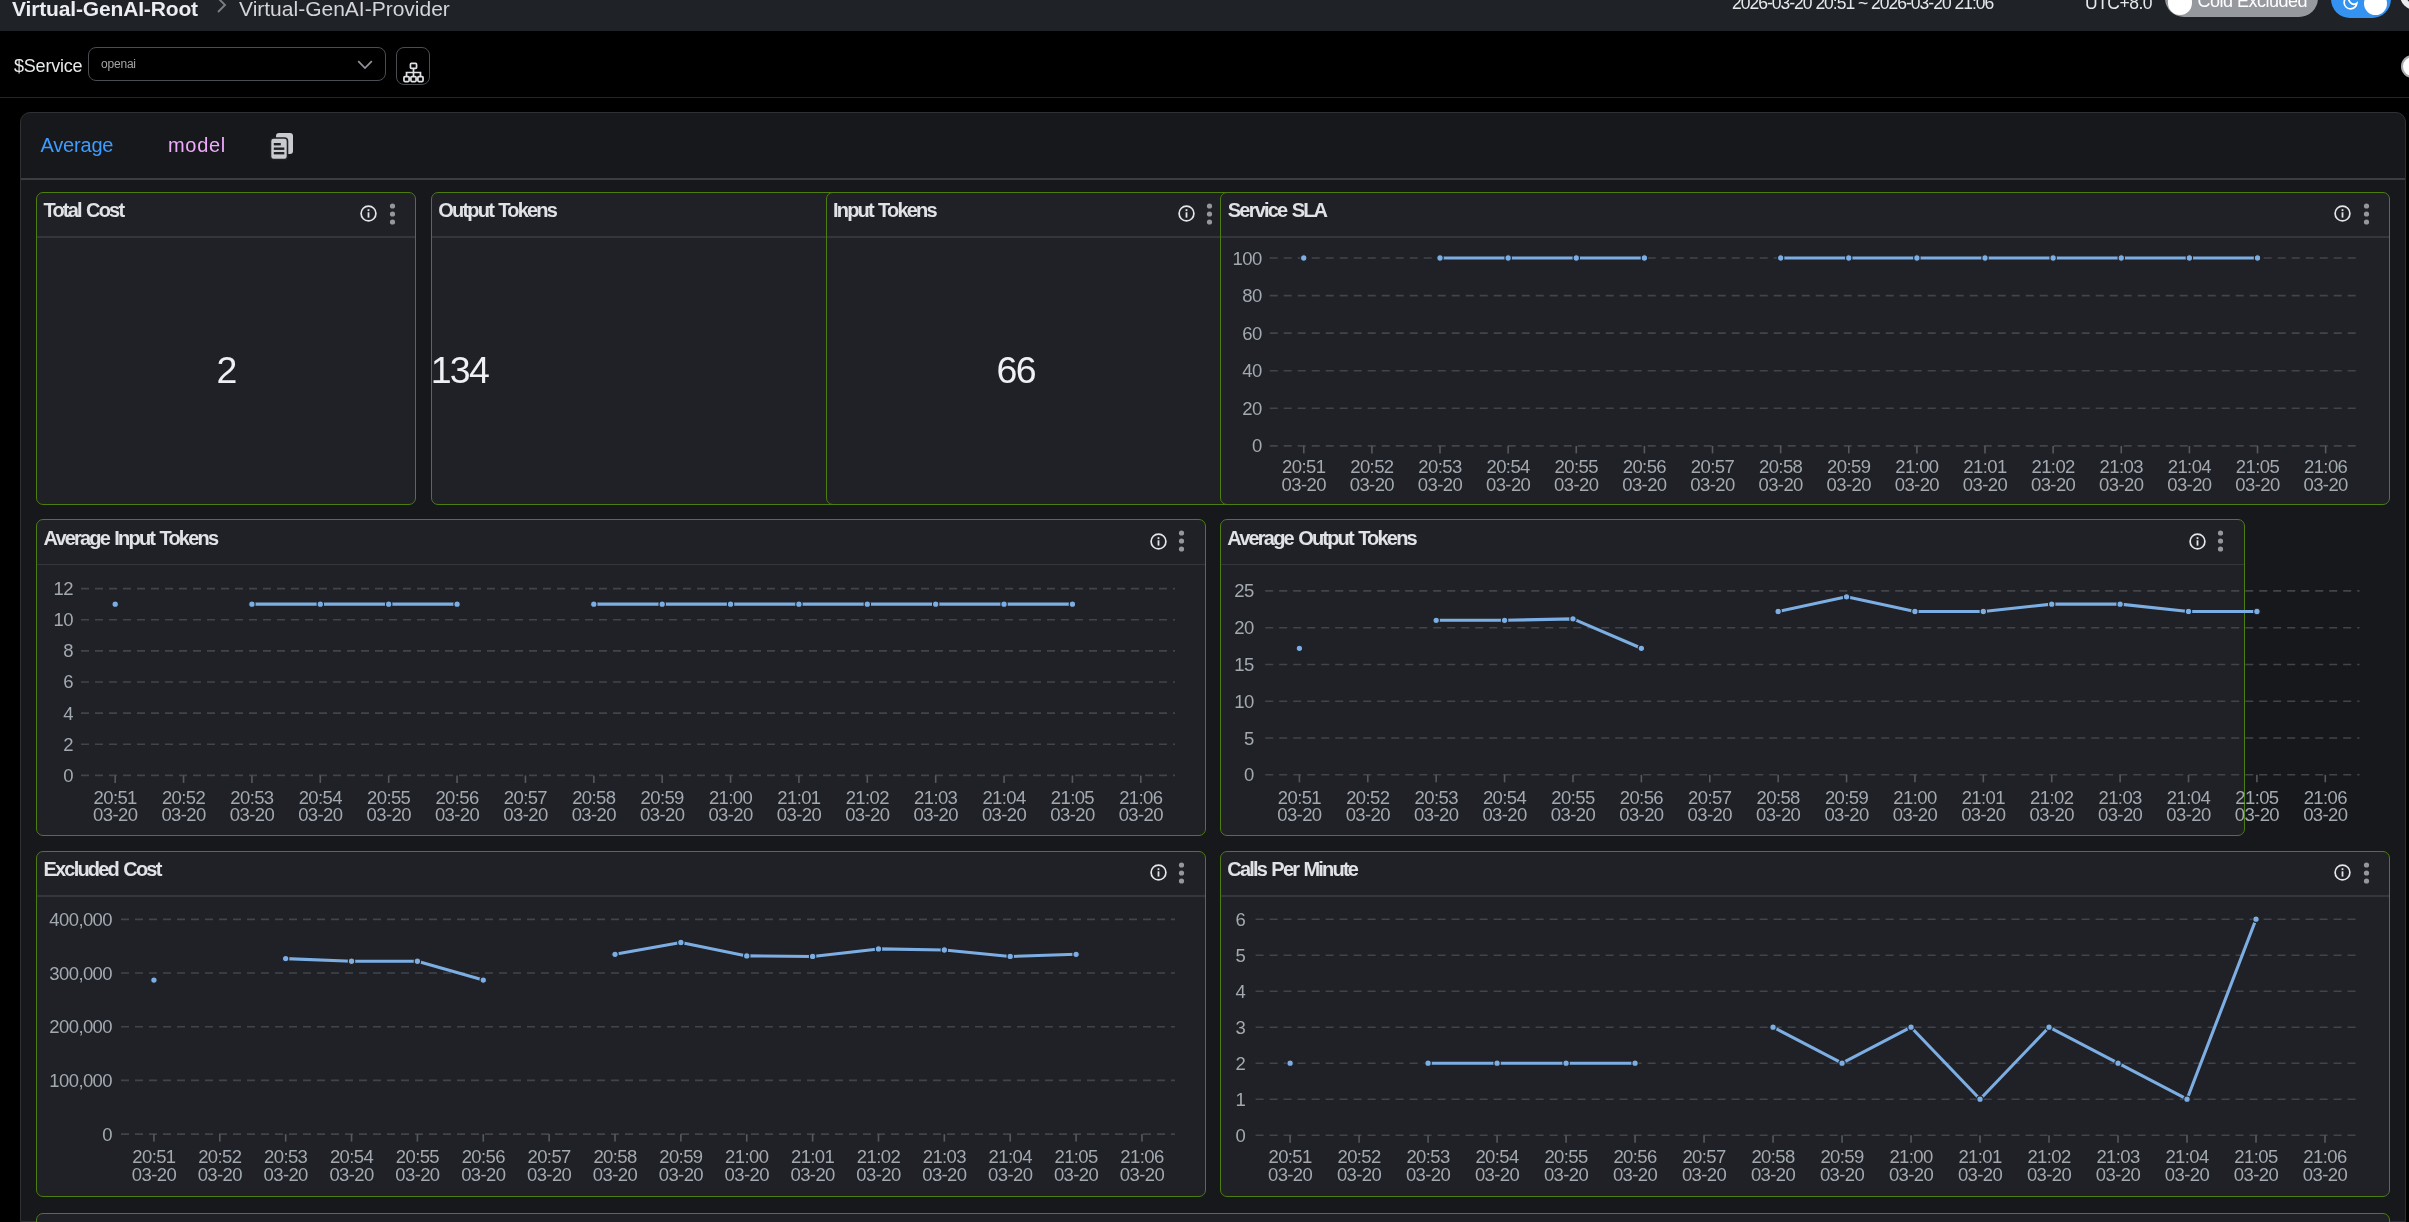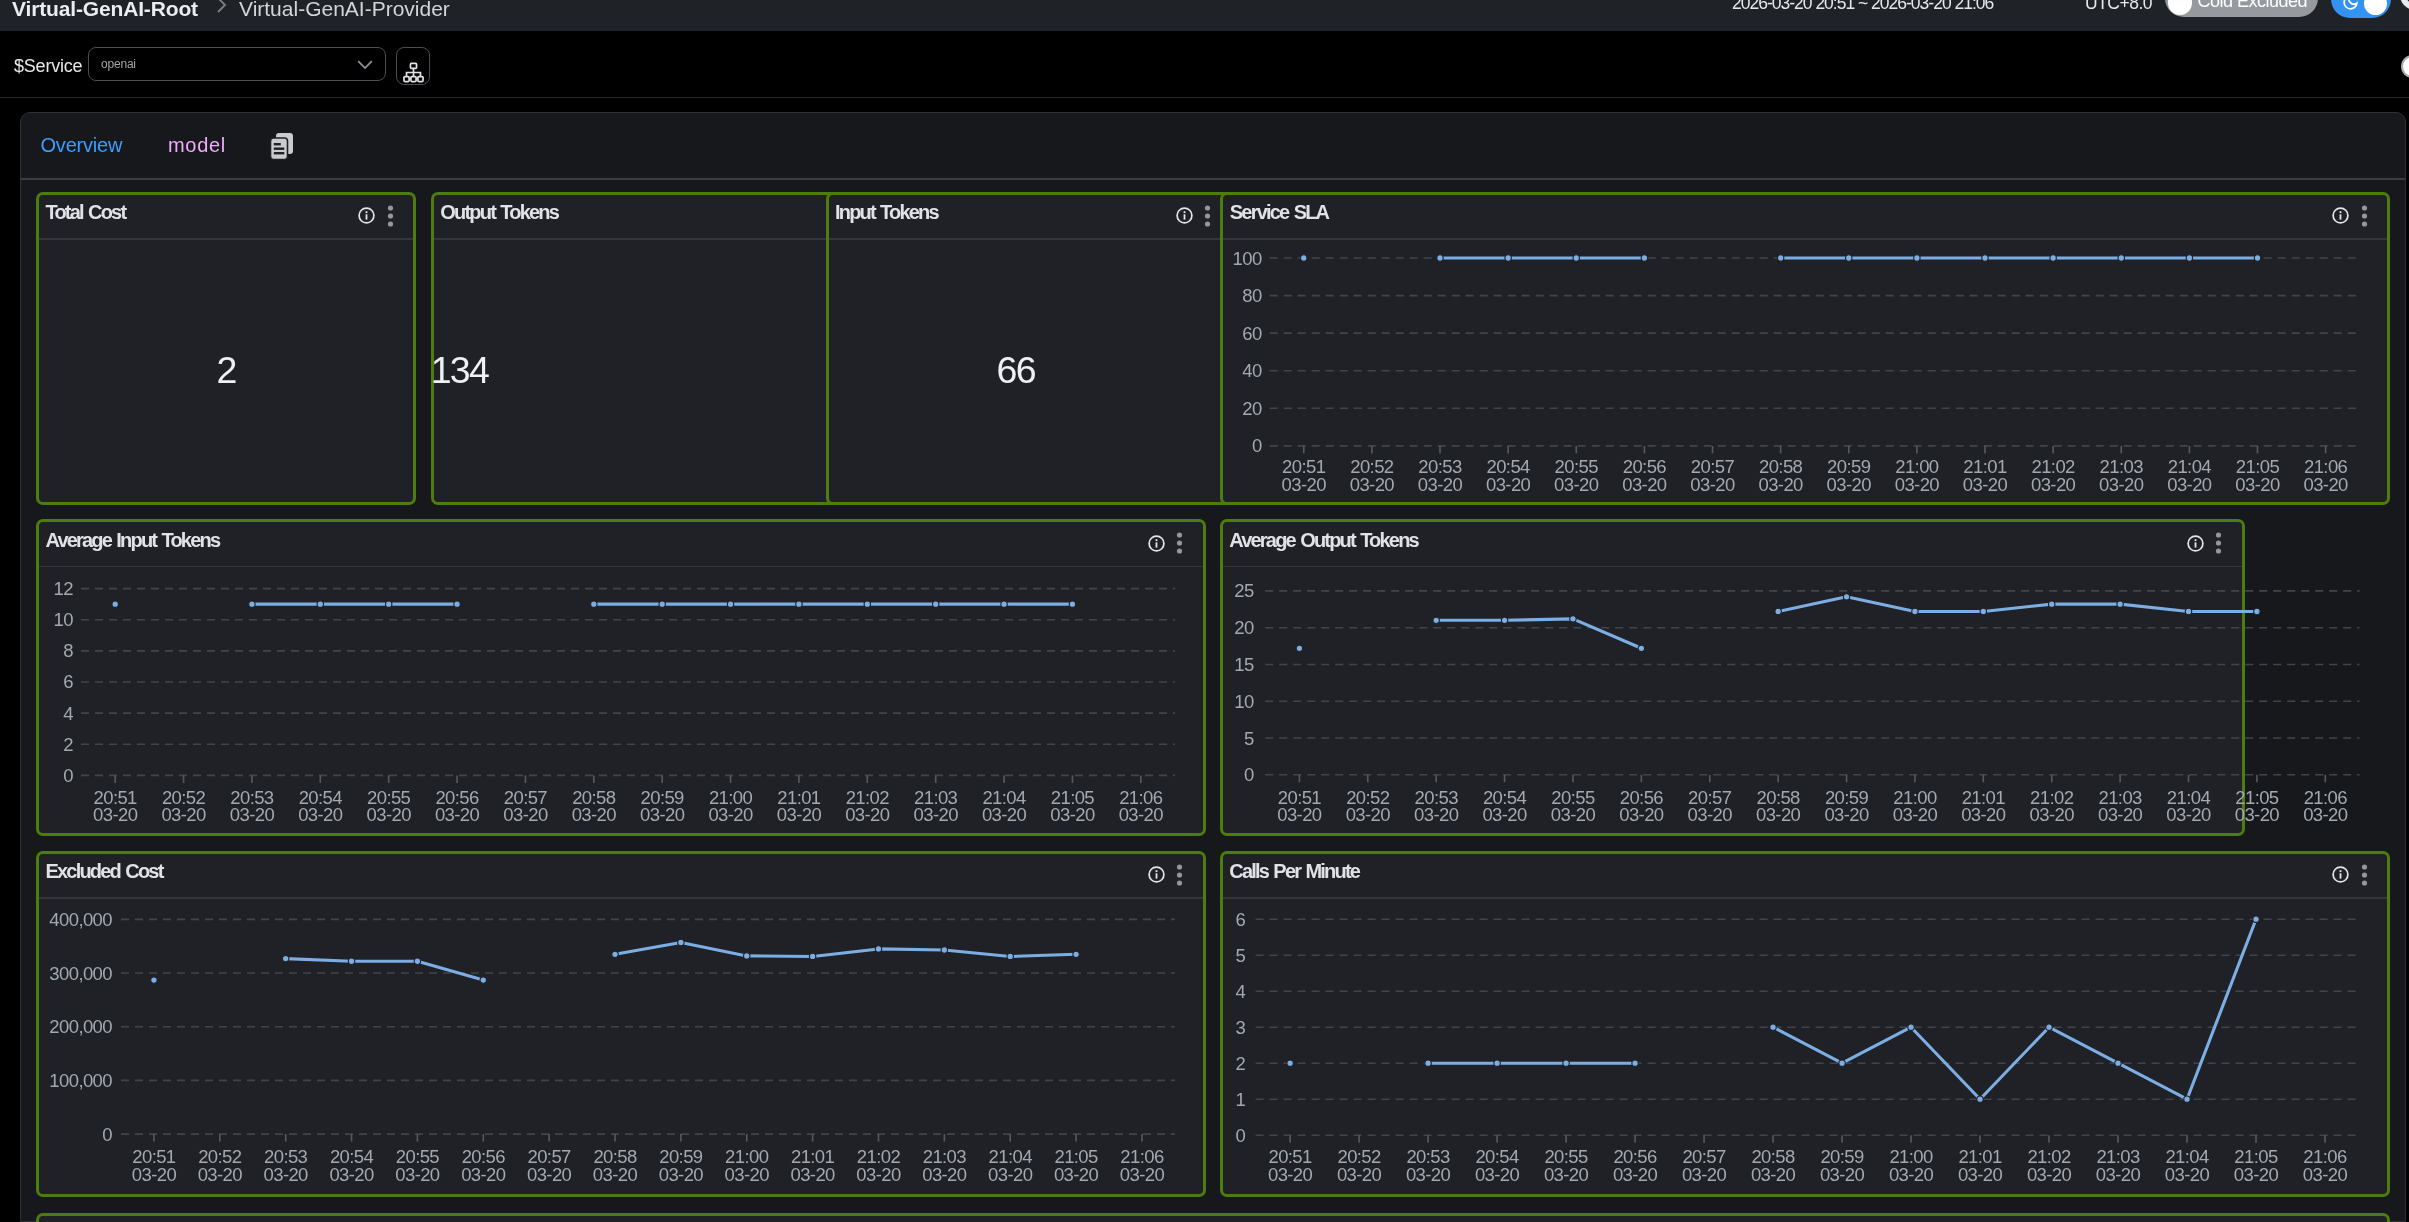--- a/index.html
+++ b/index.html
@@ -1,18 +1,18 @@
 <!DOCTYPE html>
 <html><head><meta charset="utf-8"><style>
 *{margin:0;padding:0;box-sizing:border-box}
 svg text{letter-spacing:-0.6px}
 html,body{width:2409px;height:1222px;background:#000;overflow:hidden;
  font-family:"Liberation Sans",sans-serif;position:relative}
 .abs{position:absolute}
-.card{position:absolute;background:#1f2126;border:3px solid #4d7c0f;border-radius:7px}
+.card{position:absolute;background:#1f2126;border:1px solid #4d7c0f;border-radius:7px}
 .ctitle{position:absolute;left:6.5px;top:6.5px;font-size:20px;font-weight:700;letter-spacing:-1.8px;word-spacing:1.5px;color:#e0e2e6}
 .chr{position:absolute;left:0;right:0;top:43.5px;height:1.5px;background:#33363b}
 .ic{position:absolute}
 </style></head><body>
 <div class="abs" style="left:0;top:0;width:2409px;height:31px;background:#1f2226"></div>
 <div class="abs" style="left:12px;top:-3px;font-size:21px;font-weight:700;letter-spacing:-0.15px;color:#ebedf0">Virtual-GenAI-Root</div>
 <svg class="abs" style="left:214px;top:-3px" width="14" height="16" viewBox="0 0 14 16">
     <path d="M4 1 L11 8 L4 15" fill="none" stroke="#7a7e85" stroke-width="1.9"></path>
   </svg>
 <div class="abs" style="left:239px;top:-3px;font-size:21px;color:#d3d5d9">Virtual-GenAI-Provider</div>
@@ -39,21 +39,21 @@
 <rect x="7.8" y="1" width="6.4" height="5.2" rx="1"></rect>
 <rect x="1" y="14.8" width="5.4" height="5.2" rx="1"></rect>
 <rect x="8.3" y="14.8" width="5.4" height="5.2" rx="1"></rect>
 <rect x="15.6" y="14.8" width="5.4" height="5.2" rx="1"></rect>
 <path d="M11 6.2 V10.5 M3.7 14.8 V10.5 H18.3 V14.8 M11 10.5 V14.8"></path>
 </g>
   </svg>
 <div class="abs" style="left:0;top:97.3px;width:2409px;height:1.2px;background:#232428"></div>
 <div class="abs" style="left:2400.5px;top:54.5px;width:23px;height:23px;background:#fff;border:2.5px solid #a9acb1;border-radius:50%"></div>
 <div class="abs" style="left:20px;top:112px;width:2386px;height:1110px;background:#17181c;border:1.5px solid #2e3034;border-radius:10px 10px 0 0"></div>
-<div class="abs" style="left:40.5px;top:133.5px;font-size:20px;letter-spacing:-0.2px;color:#3d9cff">Overview</div>
+<div class="abs" style="left:40.5px;top:133.5px;font-size:20px;letter-spacing:-0.2px;color:#3d9cff">Average</div>
 <div class="abs" style="left:168px;top:133.5px;font-size:20px;letter-spacing:0.7px;color:#f0abfc">model</div>
 <svg class="abs" style="left:269px;top:132px" width="26" height="29" viewBox="0 0 26 29">
 <rect x="7" y="1" width="17" height="21" rx="3" fill="#c9cbce"></rect>
 <rect x="1.5" y="6" width="17" height="21.5" rx="3" fill="#c9cbce" stroke="#1f2125" stroke-width="1.6"></rect>
 <rect x="4.8" y="11" width="7" height="2.4" fill="#1f2125"></rect>
 <rect x="4.8" y="15.5" width="10.5" height="2.4" fill="#1f2125"></rect>
 <rect x="4.8" y="20" width="10.5" height="2.4" fill="#1f2125"></rect>
 </svg>
 <div class="abs" style="left:21px;top:177.5px;width:2384px;height:2.8px;background:#3a3d42"></div>
 <div class="card" style="left:36px;top:191.5px;width:380.3px;height:313px">

